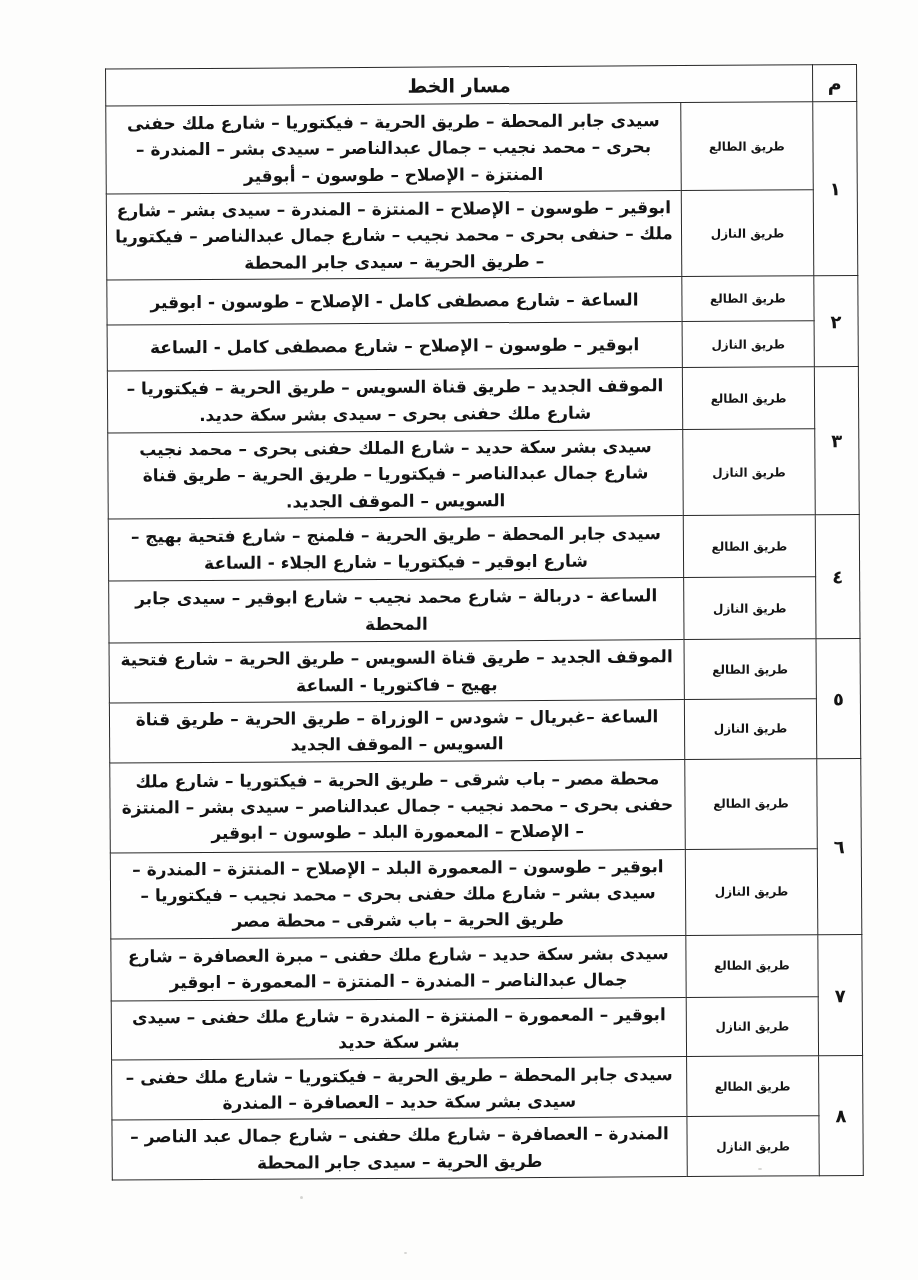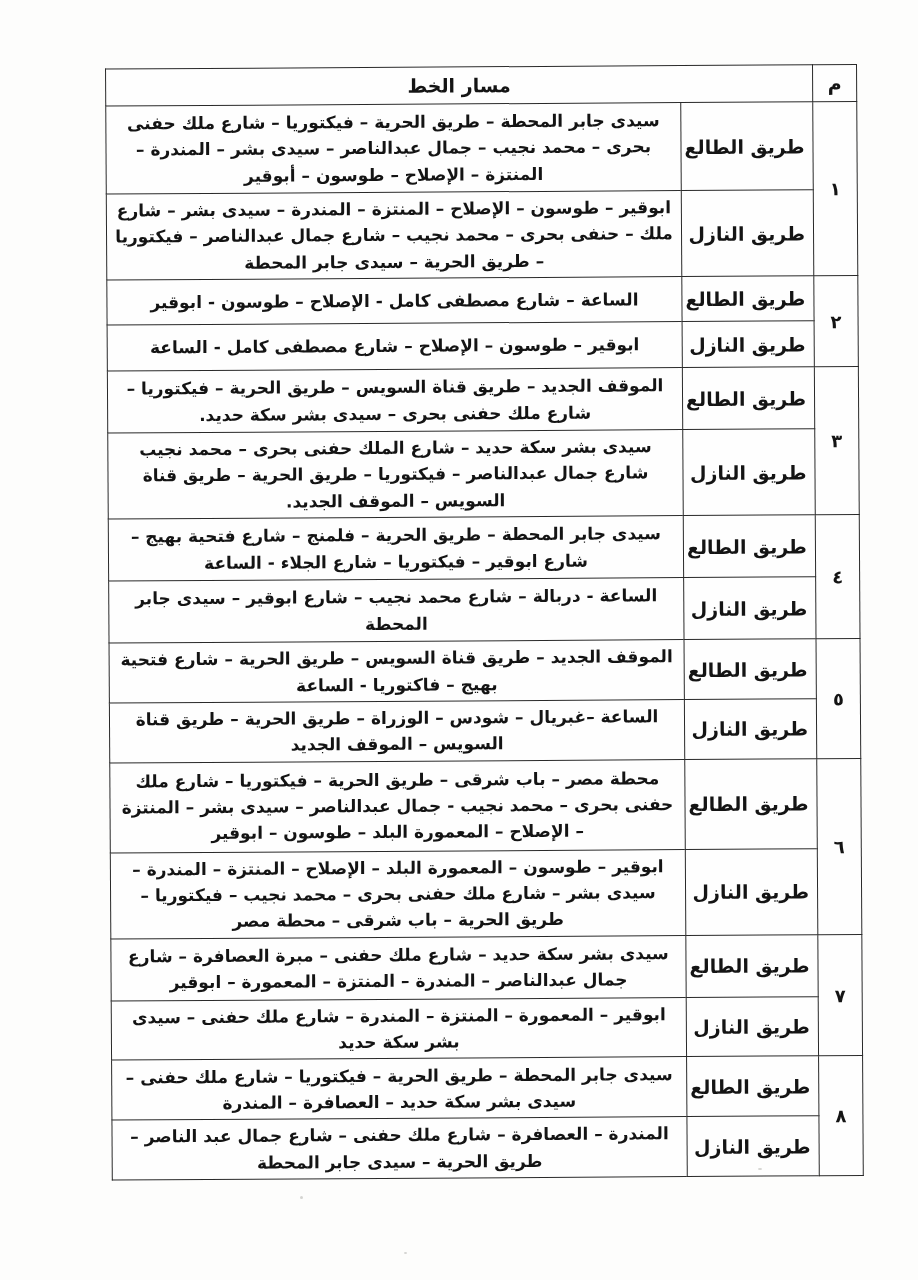--- a/index.html
+++ b/index.html
@@ -50,21 +50,21 @@
     height: 30px;
     letter-spacing: 0.5px;
   }
   th.hdr-num {
     font-size: 19px;
   }
   td.num-cell {
     font-size: 18px;
   }
   td.dir-cell {
-    font-size: 19px;
+    font-size: 12px;
     white-space: nowrap;
   }
   td.route-cell {
     font-size: 17px;
     line-height: 1.55;
   }
   
   .speck {
     position: absolute;
     background: #b9b9b4;

